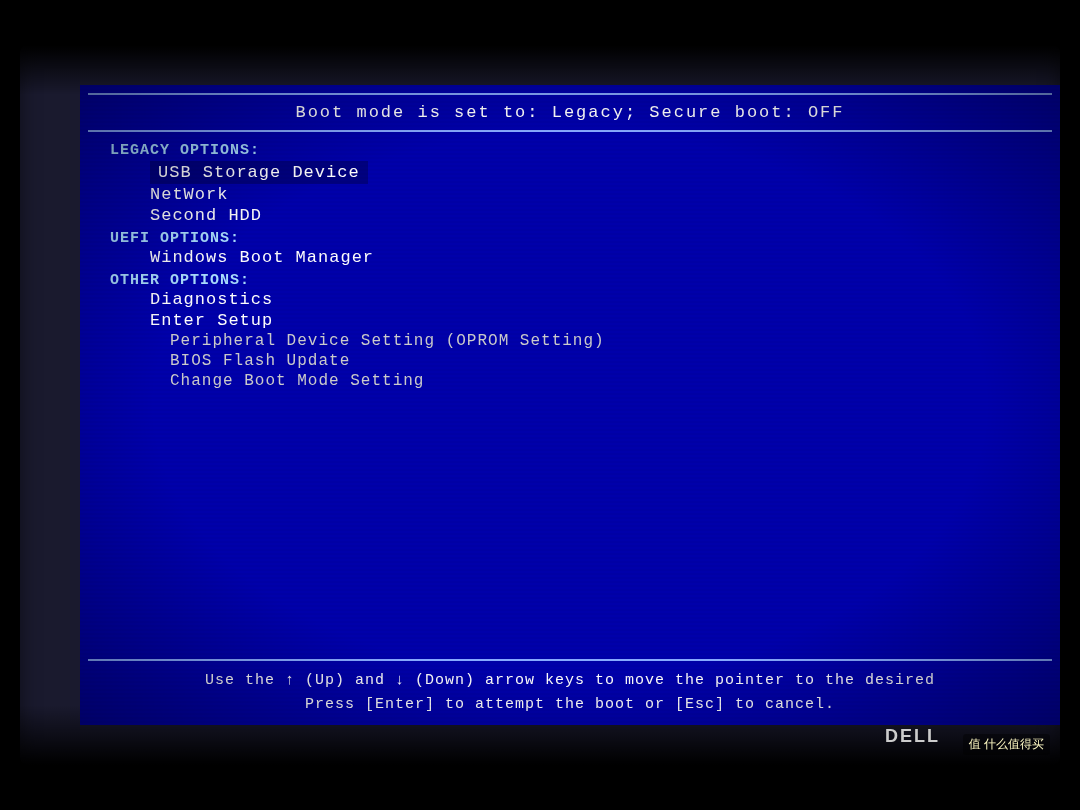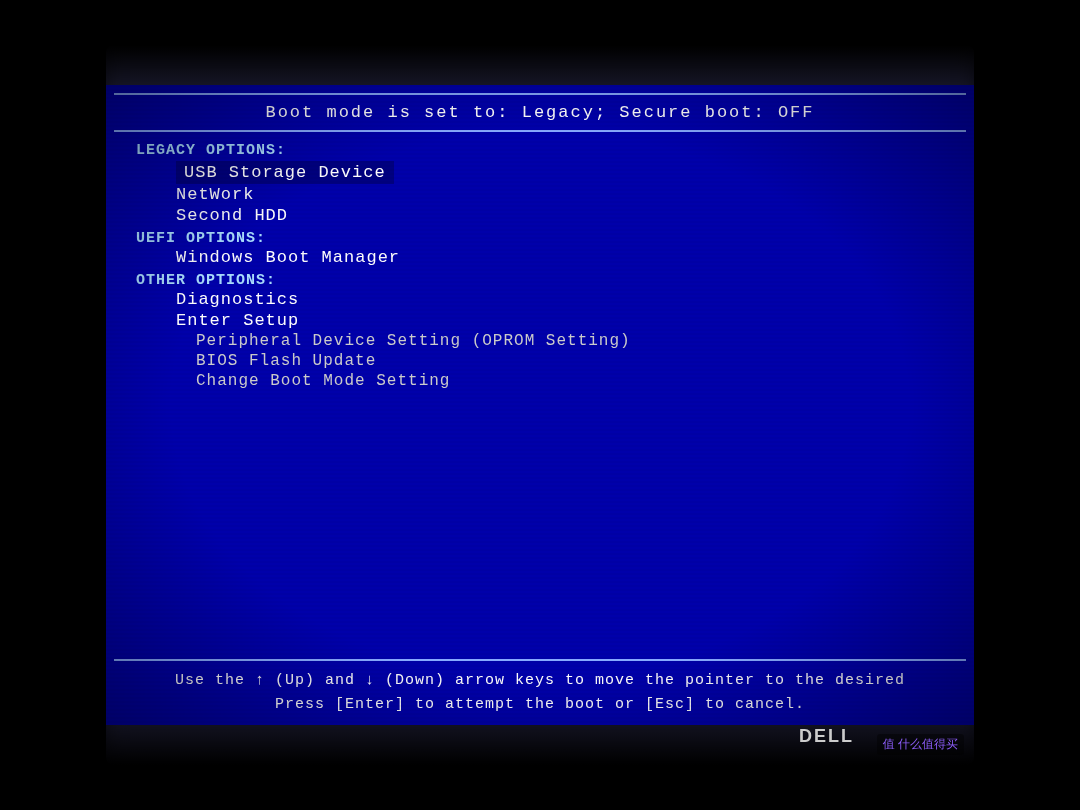--- a/index.html
+++ b/index.html
@@ -24,21 +24,21 @@
       height: 810px;
       background: #000;
       position: relative;
       display: flex;
       align-items: center;
       justify-content: center;
     }
 
     
     .monitor-bezel {
-      width: 868px;
+      width: 1040px;
       height: 720px;
       background: #1a1a2e;
       border-radius: 8px;
       position: relative;
       display: flex;
       align-items: center;
       justify-content: flex-end;
       box-shadow: 0 0 40px rgba(0,0,0,0.8), inset 0 0 20px rgba(0,0,0,0.5);
     }
 
@@ -52,21 +52,21 @@
       font-weight: bold;
       letter-spacing: 2px;
       font-family: Arial, sans-serif;
     }
 
     
     .watermark {
       position: absolute;
       bottom: 10px;
       right: 10px;
-      color: #8b5cf6;
+      color: #fef9c3;
       font-size: 12px;
       font-family: Arial, sans-serif;
       background: rgba(0,0,0,0.4);
       padding: 2px 6px;
       border-radius: 3px;
     }
 
     
     .bios-screen {
       width: 980px;

